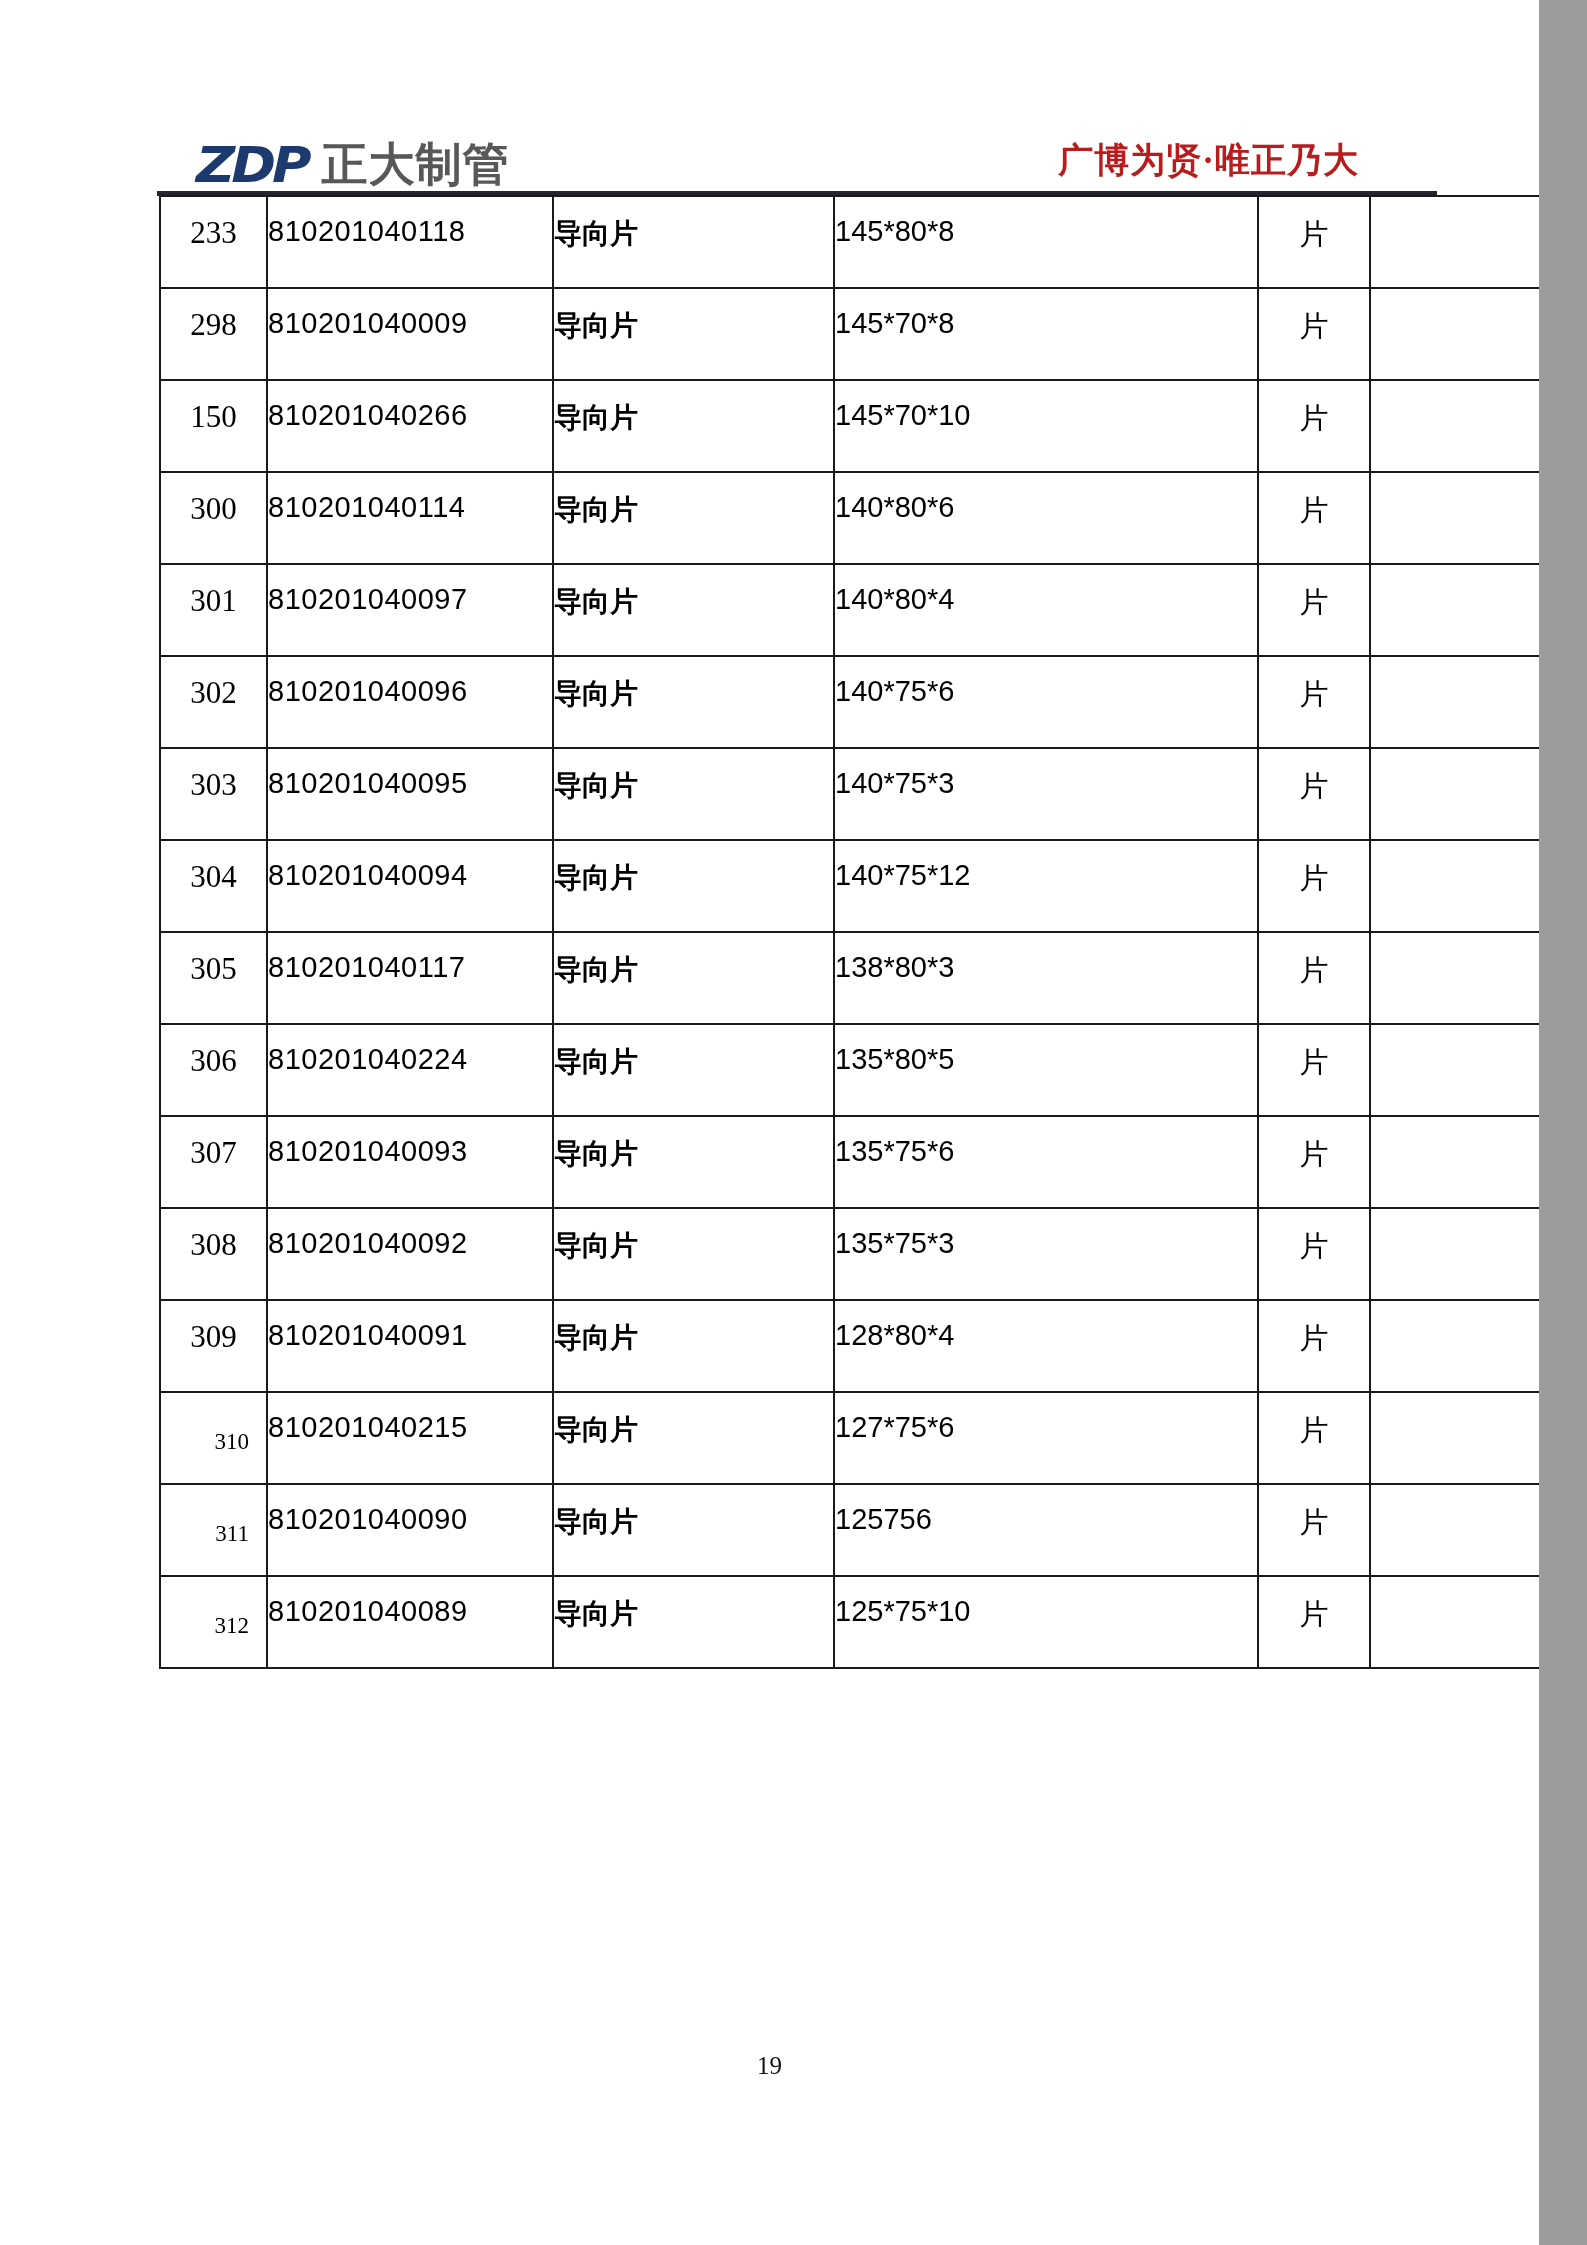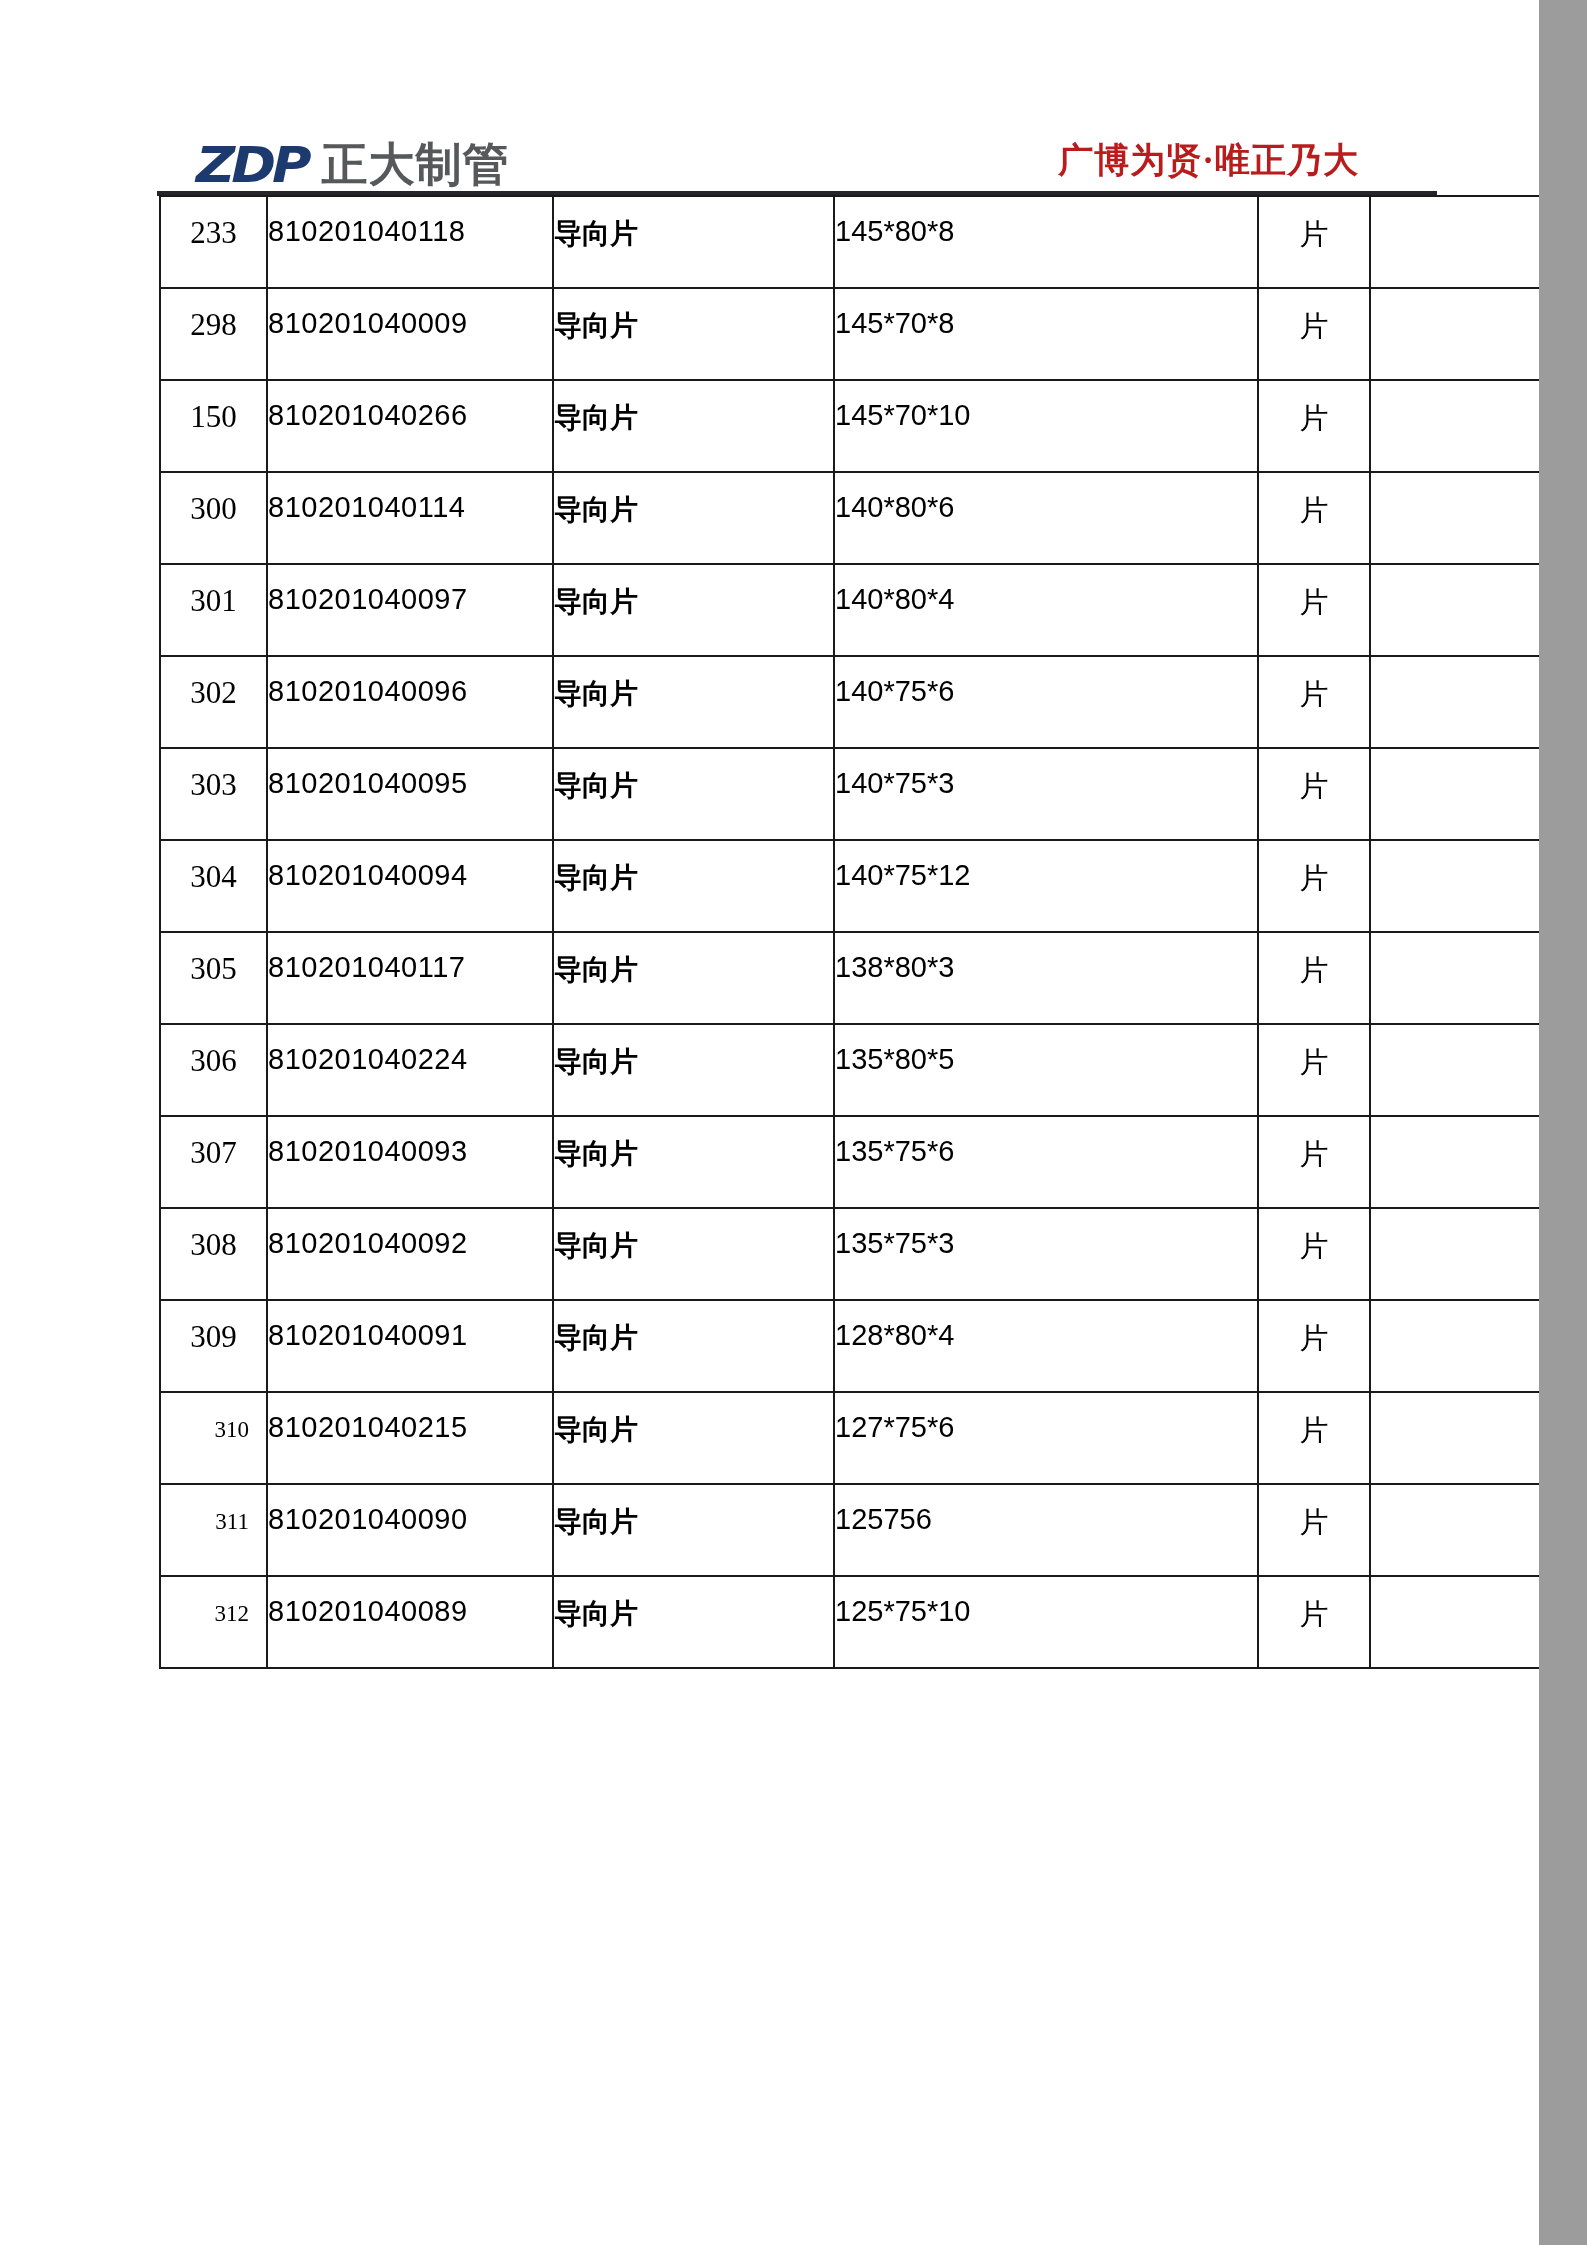--- a/index.html
+++ b/index.html
@@ -57,21 +57,21 @@
     vertical-align:top;
     padding:18px 0 0 0;
     overflow:hidden;
     white-space:nowrap;
   }
   td.c-num{
     font-family:"Liberation Serif", serif;
     font-size:31px;text-align:center;
   }
   td.c-num.small{
-    font-size:23px;text-align:right;padding-right:17px;padding-top:24px;
+    font-size:23px;text-align:right;padding-right:17px;padding-top:36px;
   }
   td.c-code{
     font-size:29px;padding-left:13px;letter-spacing:0.5px;
   }
   td.c-name{
     font-size:28px;padding-left:13px;font-weight:600;
   }
   td.c-spec{
     font-size:29px;padding-left:13px;
   }
@@ -235,14 +235,15 @@
           <td class="c-num small">312</td>
           <td class="c-code">810201040089</td>
           <td class="c-name">导向片</td>
           <td class="c-spec">125*75*10</td>
           <td class="c-unit">片</td>
           <td class="c-remark"></td>
         </tr>
       </tbody>
   </table>
 
+  <div class="page-number">19</div>
 
 </div>
 
 </body></html>

